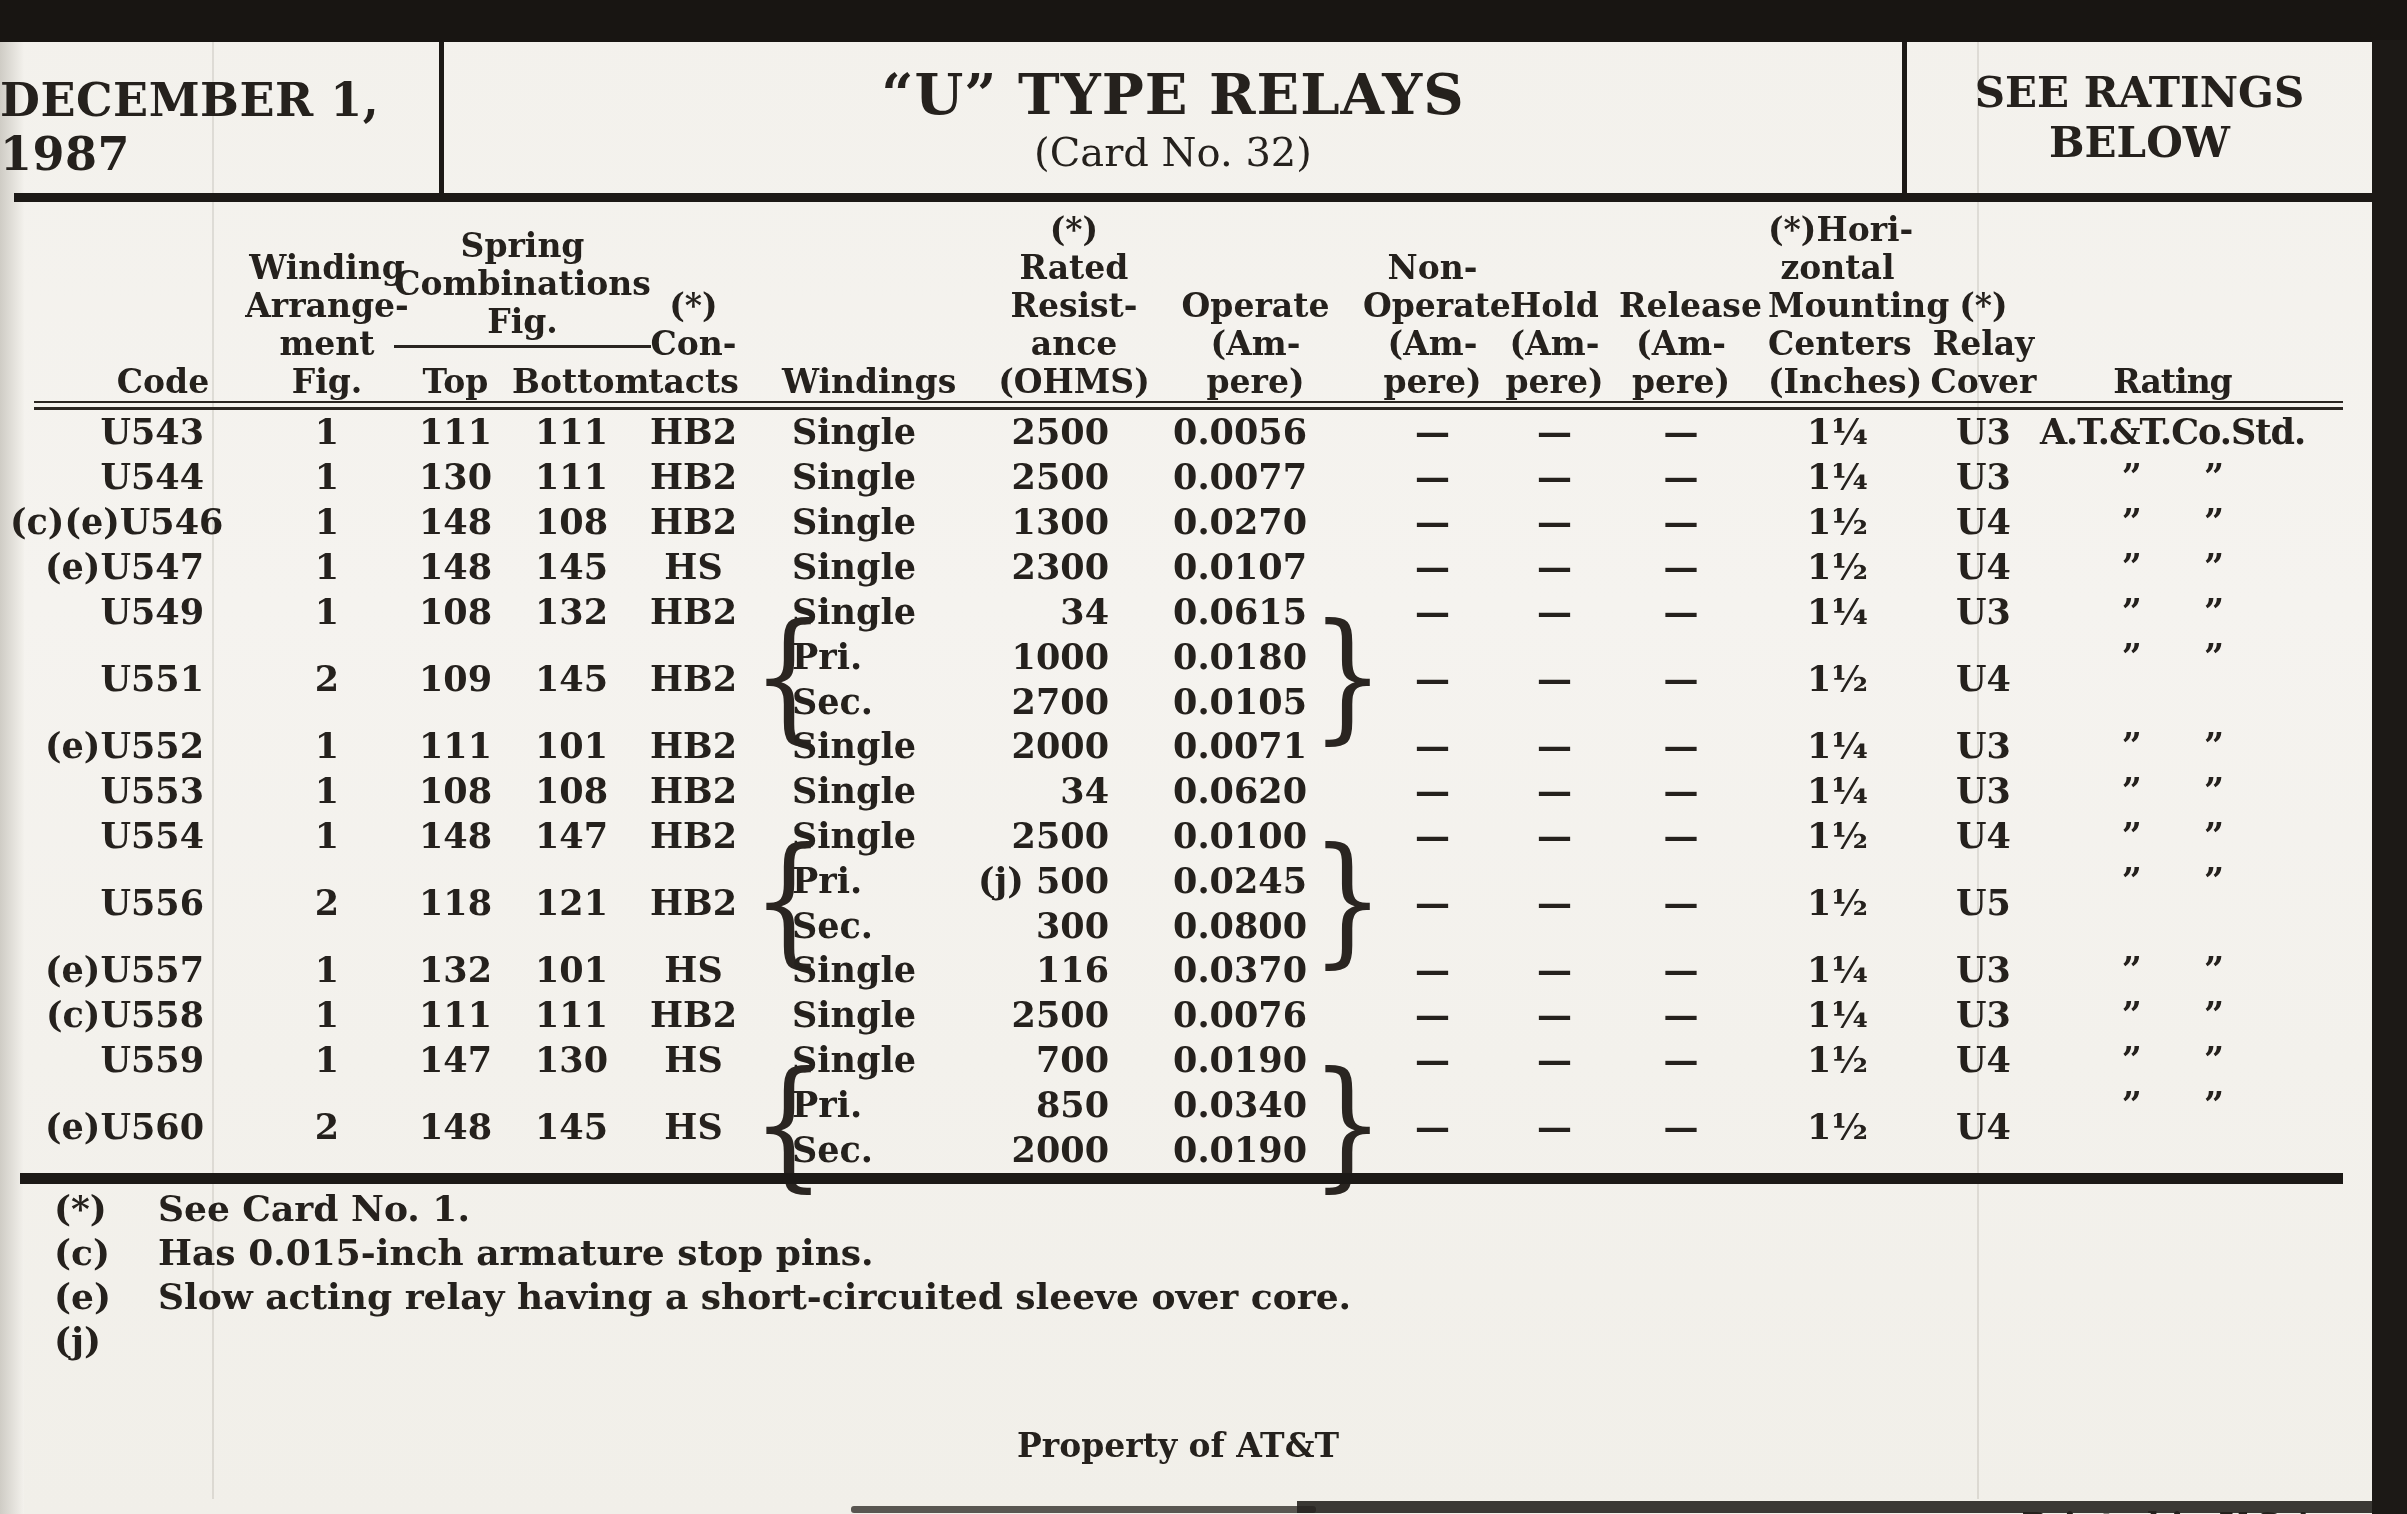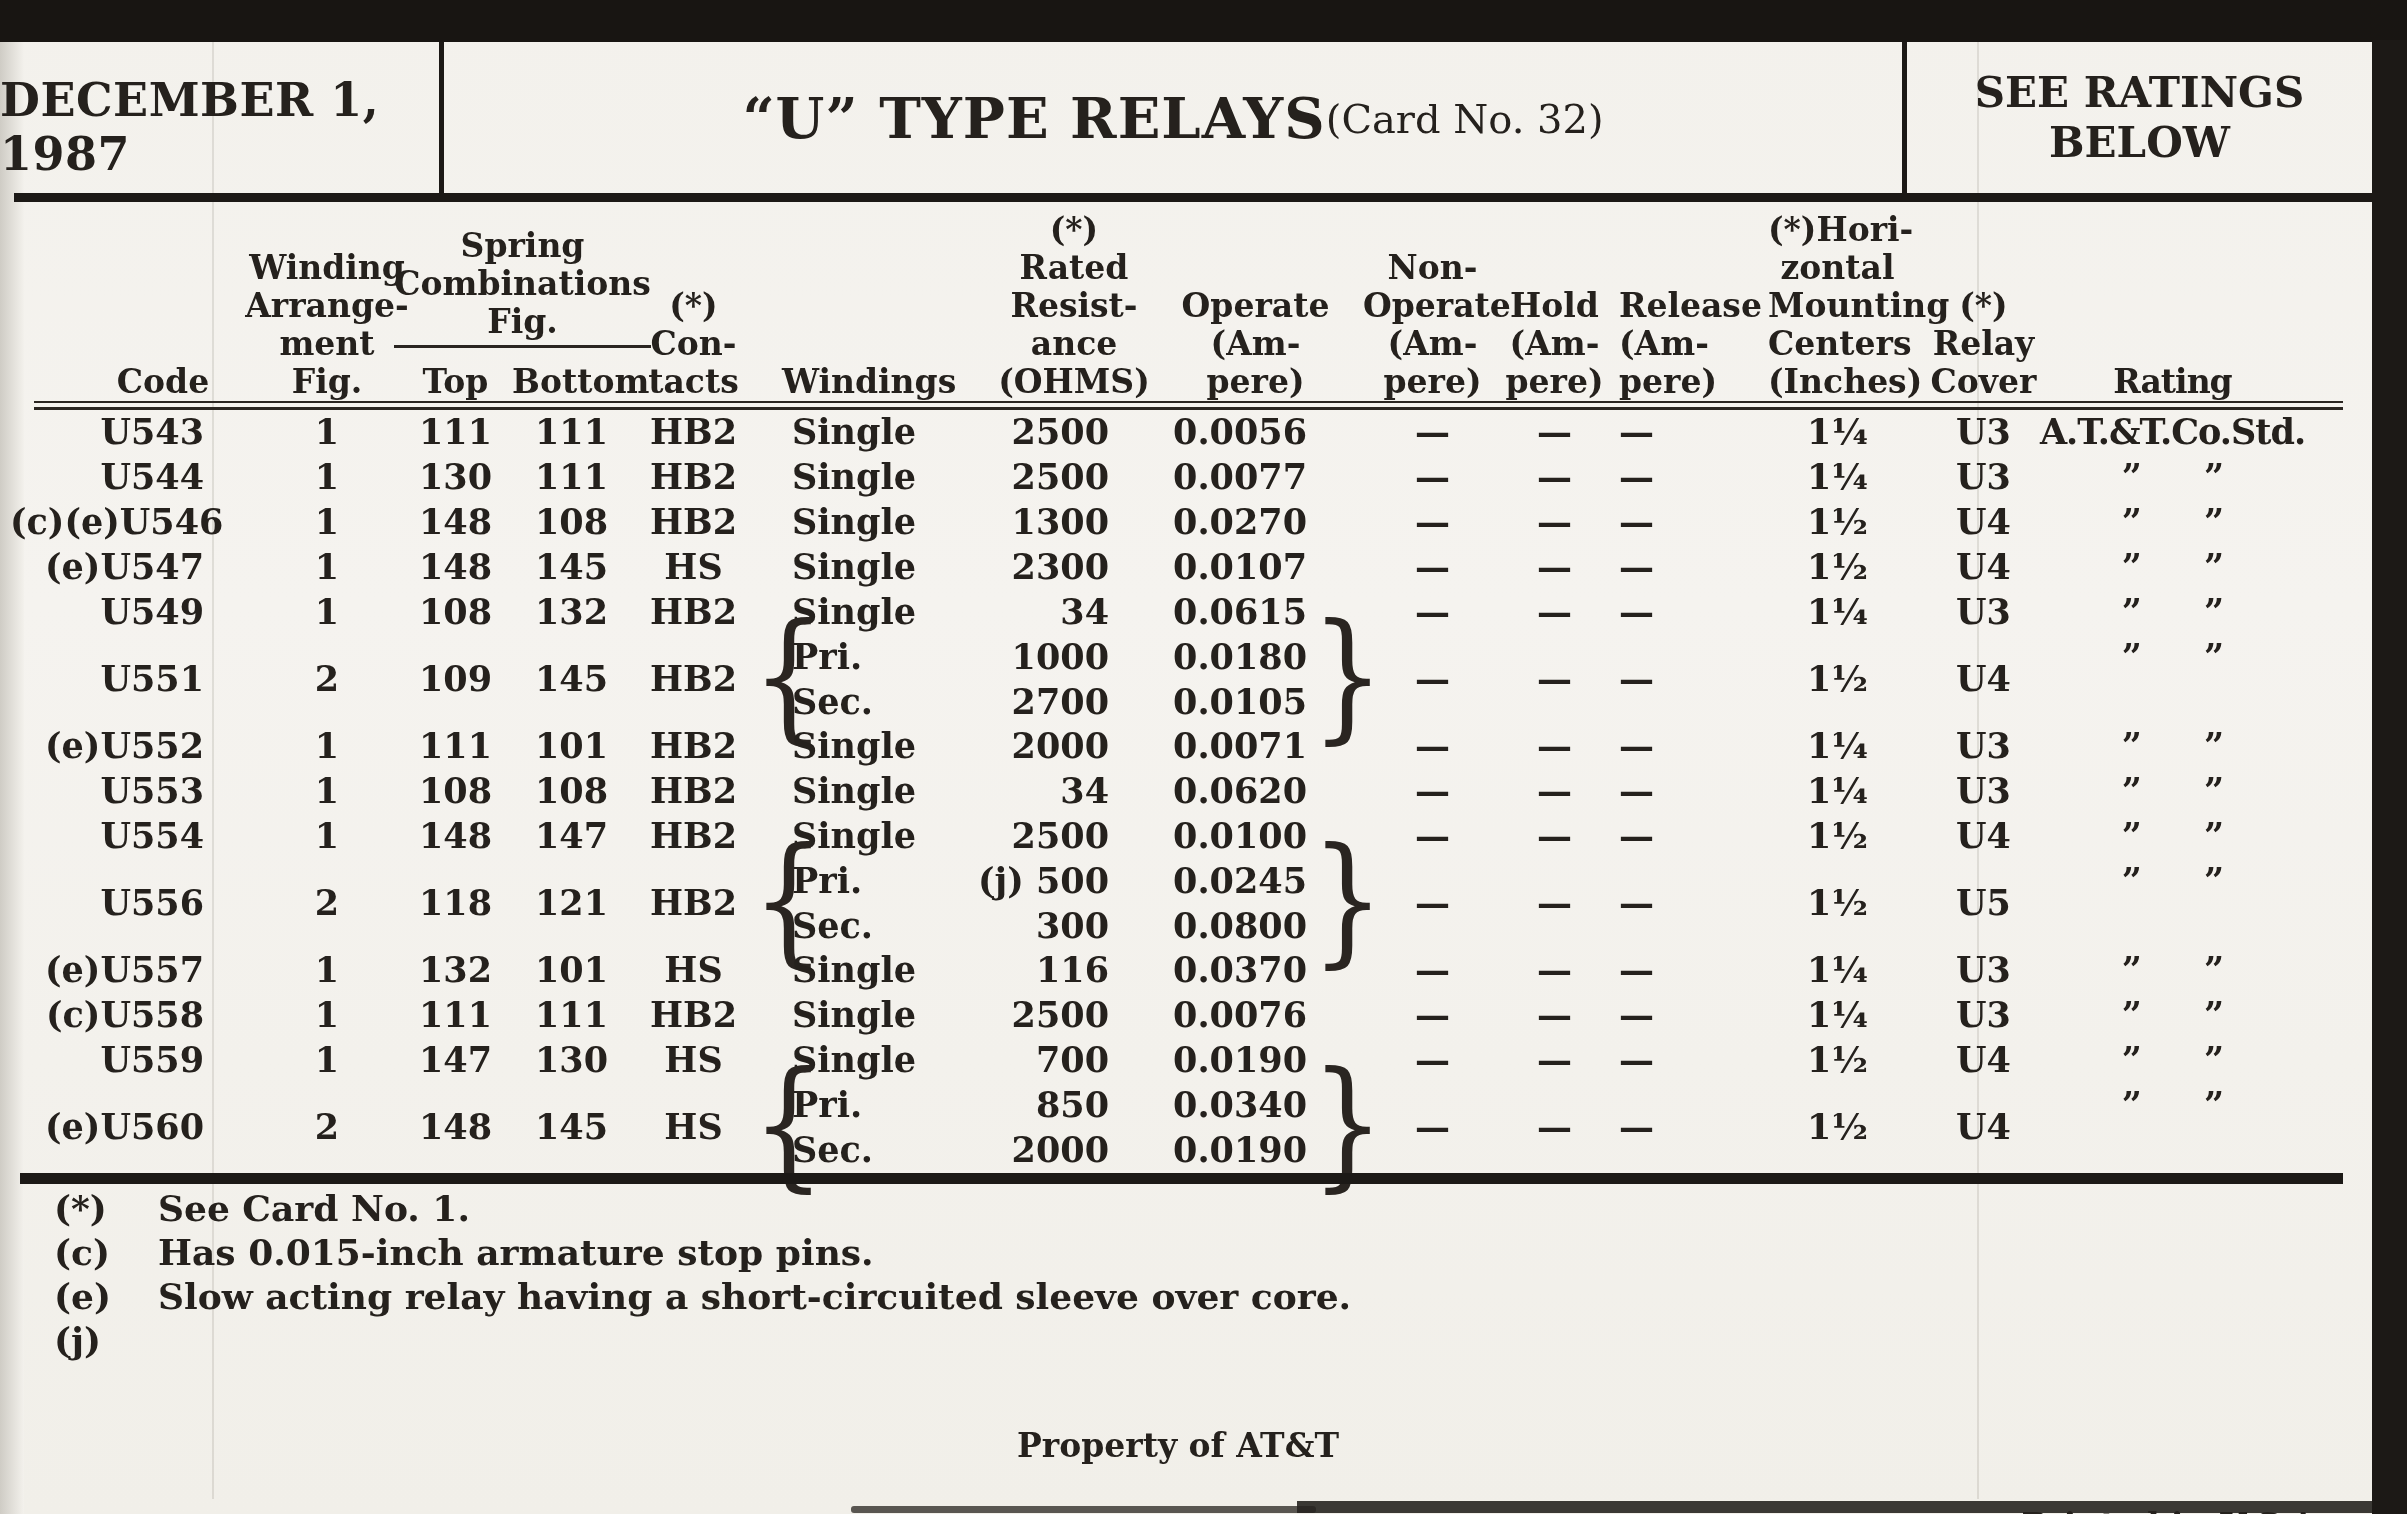--- a/index.html
+++ b/index.html
@@ -16,21 +16,21 @@
   .scan-bottom-band-2{position:absolute;left:1297px;top:1501px;width:1075px;height:12px;background:#262320;opacity:.9;}
   .scan-left-edge{position:absolute;left:0;top:42px;width:24px;height:1473px;background:linear-gradient(90deg,#cfccc5,#f3f1ec);}
   .fold-line{position:absolute;top:42px;height:1457px;width:2px;background:rgba(110,104,94,.16);}
   .fold-a{left:212px;} .fold-b{left:1977px;}
   
   .hdr-vline{position:absolute;top:42px;height:151px;width:5px;background:#1c1916;}
   .vl-1{left:439px;} .vl-2{left:1902px;}
   .hdr-thick-rule{position:absolute;left:14px;top:193px;width:2358px;height:9px;background:#1c1916;}
   .date-cell{position:absolute;left:0px;top:42px;width:439px;height:151px;display:flex;align-items:center;justify-content:center;}
   .date-text{font-size:46px;font-weight:bold;letter-spacing:0.5px;padding-top:18px;}
-  .title-cell{position:absolute;left:444px;top:42px;width:1458px;height:151px;display:flex;align-items:center;justify-content:center;}
+  .title-cell{position:absolute;left:444px;top:42px;width:1458px;height:151px;display:flex;flex-direction:column;align-items:center;justify-content:center;}
   .doc-title{font-size:56px;font-weight:bold;letter-spacing:1px;}
   .doc-subtitle{font-size:40px;font-weight:normal;margin-top:2px;}
   .ratings-cell{position:absolute;left:1907px;top:42px;width:465px;height:151px;display:flex;align-items:center;justify-content:center;}
   .ratings-text{font-size:42px;font-weight:bold;text-align:center;line-height:50px;width:396px;}
   
   .thead{position:absolute;left:0;top:203px;width:2408px;height:198px;}
   .hcell{position:absolute;bottom:0;text-align:center;font-size:33px;line-height:38px;font-weight:bold;white-space:nowrap;}
   .hrule{position:absolute;left:34px;top:401px;width:2309px;height:4px;border-top:2px solid #2a2521;border-bottom:3px solid #2a2521;}
   .h-spring{bottom:53px;border-bottom:3px solid #2a2521;padding-bottom:4px;}
   
@@ -44,21 +44,21 @@
   .c-code{left:10px;width:194px;text-align:right;}
   .c-wind{left:238px;width:178px;text-align:center;}
   .c-top{left:396px;width:119px;text-align:center;}
   .c-bot{left:512px;width:119px;text-align:center;}
   .c-con{left:634px;width:119px;text-align:center;}
   .c-wdg{left:792px;width:168px;text-align:left;}
   .c-res{left:941px;width:168px;text-align:right;}
   .c-opr{left:1158px;width:149px;text-align:right;}
   .c-non{left:1363px;width:139px;text-align:center;}
   .c-hld{left:1495px;width:119px;text-align:center;}
-  .c-rel{left:1619px;width:124px;text-align:left;}
+  .c-rel{left:1619px;width:124px;text-align:center;}
   .c-mnt{left:1768px;width:139px;text-align:center;}
   .c-cov{left:1924px;width:119px;text-align:center;}
   .c-rat{left:2037px;width:271px;text-align:center;letter-spacing:-1px;}
   
   .h-code{left:84px;width:158px;text-align:center;}
   .h-spring-pos{left:394px;width:257px;text-align:center;}
   .h-bot{left:512px;width:137px;text-align:center;}
   .h-wdg{left:782px;width:168px;text-align:center;}
   .h-res{left:990px;width:168px;text-align:center;}
   .h-opr{left:1181px;width:149px;text-align:center;}

